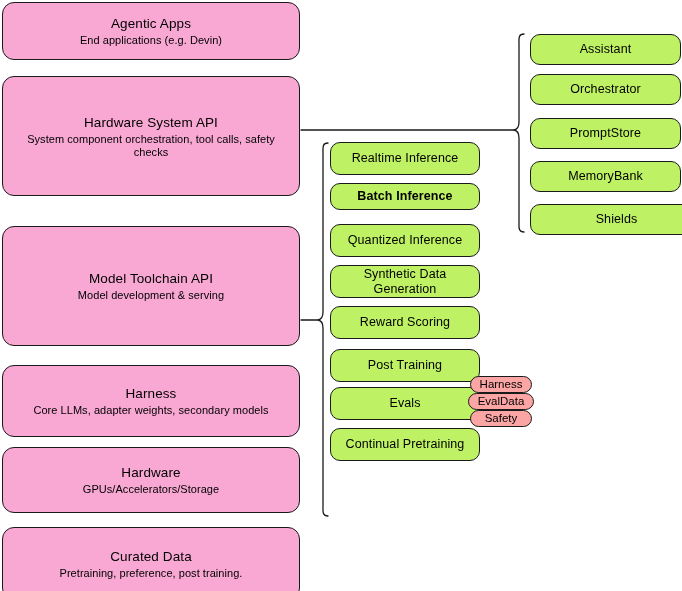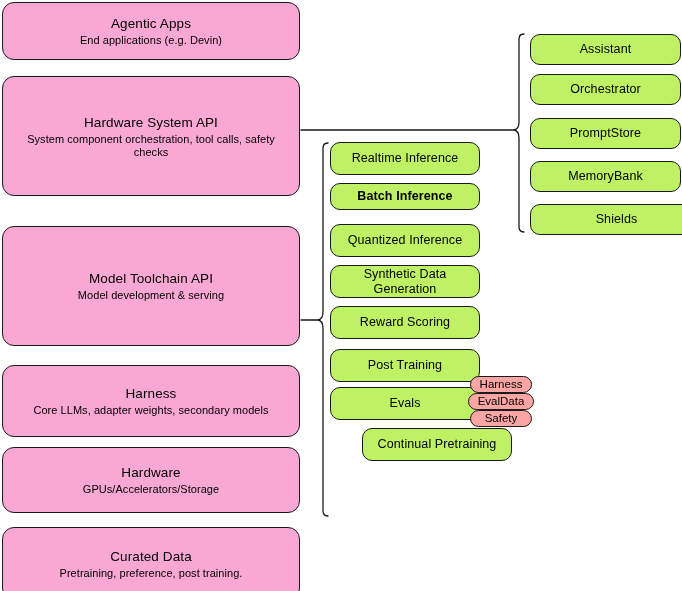--- a/index.html
+++ b/index.html
@@ -181,21 +181,21 @@
   </div>
 
   <div class="leaf" style="left:330px; top:349px; width:150px; height:33px;">
     <span>Post Training</span>
   </div>
 
   <div class="leaf" style="left:330px; top:387px; width:150px; height:33px;">
     <span>Evals</span>
   </div>
 
-  <div class="leaf" style="left:330px; top:428px; width:150px; height:33px;margin-left:32px;">
+  <div class="leaf" style="left:330px; top:428px; width:150px; height:33px;">
     <span>Continual Pretraining</span>
   </div>
 
 
   <div class="pill" style="left:470px; top:376px; width:62px; height:17px;">
     <span>Harness</span>
   </div>
 
   <div class="pill" style="left:468px; top:393px; width:66px; height:17px;">
     <span>EvalData</span>

